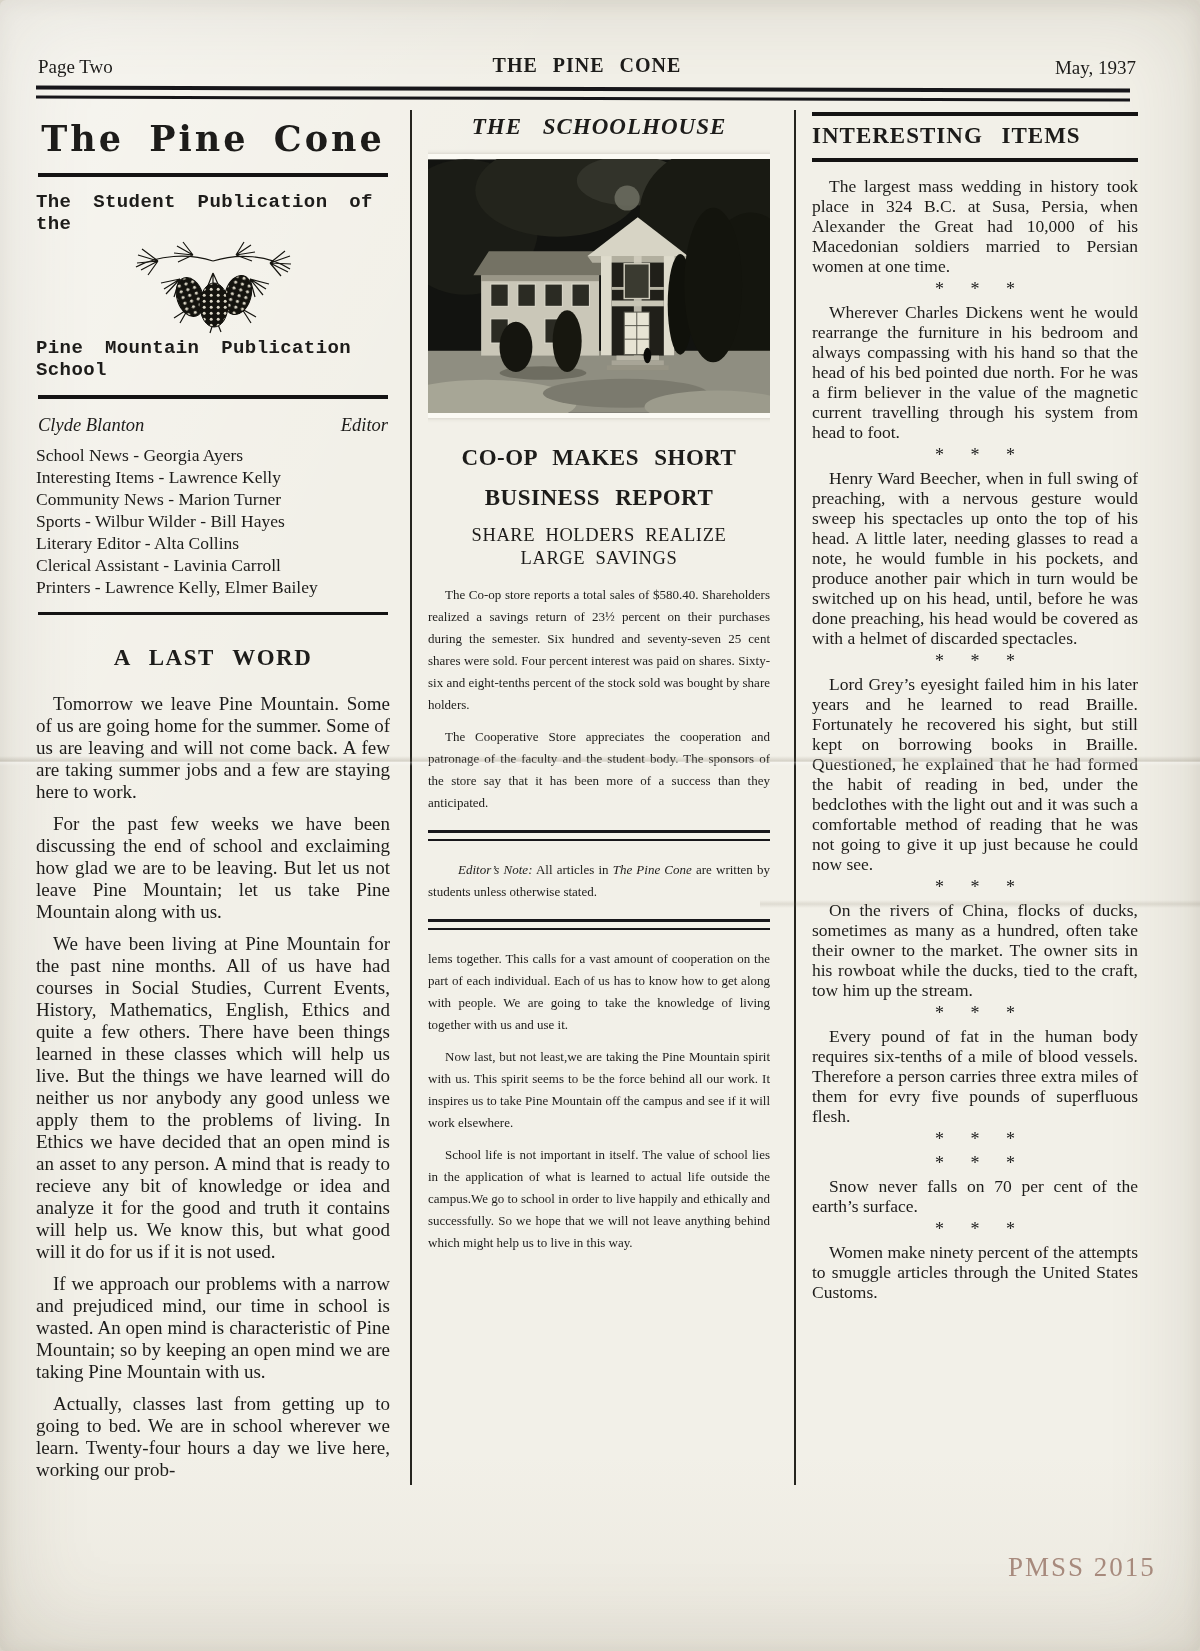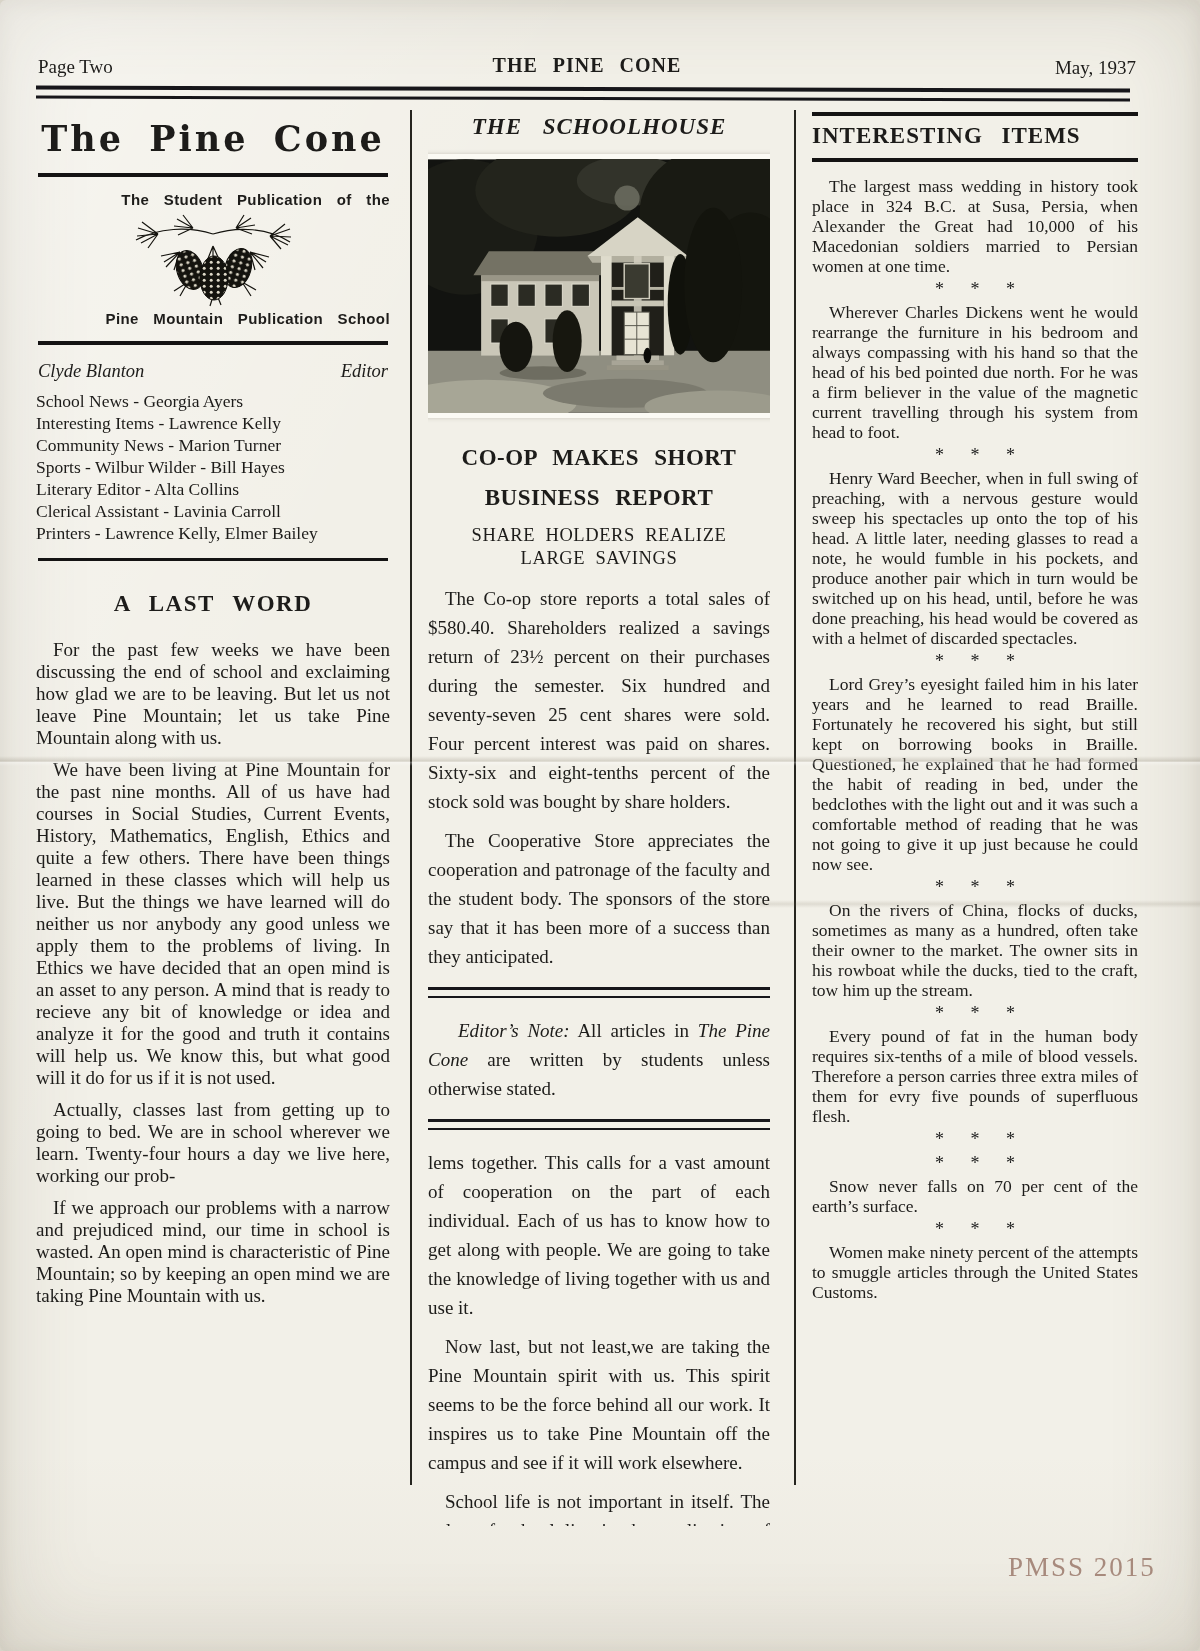--- a/index.html
+++ b/index.html
@@ -36,35 +36,35 @@
   .col3{left:812px;width:326px;height:1390px;}
   .vrule{position:absolute;top:110px;height:1375px;width:2px;background:#26251f;}
   .vr1{left:410px;}
   .vr2{left:794px;}
 
   
   .mast-title{font-family:"DejaVu Serif",serif;font-weight:bold;text-align:center;
     font-size:35px;letter-spacing:3px;word-spacing:10px;margin-top:12px;}
   .mrule{border-top:4px solid #141313;margin:14px 2px 0;}
   .mrule.thin{border-top-width:3px;}
-  .mast-sub,.mast-school{font-family:Liberation Sans, sans-serif;
-    font-weight:bold;text-align:right;font-size:15px;word-spacing:10px;letter-spacing:.4px;margin-top:14px;}
+  .mast-sub,.mast-school{font-family:Liberation Mono, monospace;
+    font-weight:bold;text-align:left;font-size:19px;word-spacing:10px;letter-spacing:.4px;margin-top:14px;}
   .pine-art{display:block;margin:4px auto 0;}
   .mast-school{margin-top:2px;}
   .editor-row{display:flex;justify-content:space-between;font-style:italic;
     font-size:18.5px;margin:16px 2px 8px;}
   .staff{font-size:17.5px;line-height:22px;margin:2px 0 10px;}
   .staff div{white-space:nowrap;}
 
   
   h2.art-head{font-size:23px;font-weight:bold;text-align:center;letter-spacing:1.5px;
     word-spacing:11px;margin:30px 0 22px;}
   .col p{margin:0 0 10px;text-align:justify;text-indent:17px;}
   .col1 p{font-size:19px;line-height:22px;}
-  .col2 p{font-size:19px;line-height:29px;}
+  .col2 p{font-size:13px;line-height:22px;}
   .col3 p{font-size:17.5px;line-height:20px;margin-bottom:2px;}
 
   
   .sch-title{font-size:23px;font-weight:bold;font-style:italic;text-align:center;
     letter-spacing:1px;word-spacing:14px;margin:8px 0 14px;}
   .photo-frame{width:358px;margin:8px 0 20px -6px;background:#fbfaf4;padding:5px;
     box-shadow:0 0 4px rgba(80,70,50,.25);}
   .photo-frame svg{display:block;width:348px;height:254px;}
   .coop-head{font-size:23px;font-weight:bold;text-align:center;letter-spacing:.5px;
     word-spacing:9px;line-height:40px;margin:10px 0 6px;}
@@ -145,24 +145,25 @@
         <div>Sports - Wilbur Wilder  - Bill Hayes</div>
         <div>Literary Editor - Alta Collins</div>
         <div>Clerical Assistant - Lavinia Carroll</div>
         <div>Printers - Lawrence Kelly, Elmer Bailey</div>
       </div>
       <div class="mrule thin"></div>
     </div>
 
     <section>
       <h2 class="art-head">A LAST WORD</h2>
+      <p>Tomorrow we leave Pine Mountain. Some of us are going home for the summer. Some of us are leaving and will not come back. A few are taking summer jobs and a few are staying here to work.</p>
       <p>For the past few weeks we have been discussing the end of school and exclaiming how glad we are to be leaving. But let us not leave Pine Mountain; let us take Pine Mountain along with us.</p>
       <p>We have been living at Pine Mountain for the past nine months. All of us have had courses in Social Studies, Current Events, History, Mathematics, English, Ethics and quite a few others. There have been things learned in these classes which will help us live. But the things we have learned will do neither us nor anybody any good unless we apply them to the problems of living. In Ethics we have decided that an open mind is an asset to any person. A mind that is ready to recieve any bit of knowledge or idea and analyze it for the good and truth it contains will help us. We know this, but what good will it do for us if it is not used.</p>
+      <p>If we approach our problems with a narrow and prejudiced mind, our time in school is wasted. An open mind is characteristic of Pine Mountain; so by keeping an open mind we are taking Pine Mountain with us.</p>
       <p>Actually, classes last from getting up to going to bed. We are in school wherever we learn. Twenty-four hours a day we live here, working our prob-</p>
-      <p>If we approach our problems with a narrow and prejudiced mind, our time in school is wasted. An open mind is characteristic of Pine Mountain; so by keeping an open mind we are taking Pine Mountain with us.</p>
     </section>
   </div>
 
   <div class="col col2">
     <h2 class="sch-title">THE SCHOOLHOUSE</h2>
 
     <div class="photo-frame" aria-label="Two-story white schoolhouse with columned portico, surrounded by dark trees and lawn">
       <svg viewBox="0 0 360 262">
         <rect width="360" height="262" fill="#121310"></rect>
         <ellipse cx="40" cy="70" rx="75" ry="70" fill="#1b1c16"></ellipse>

